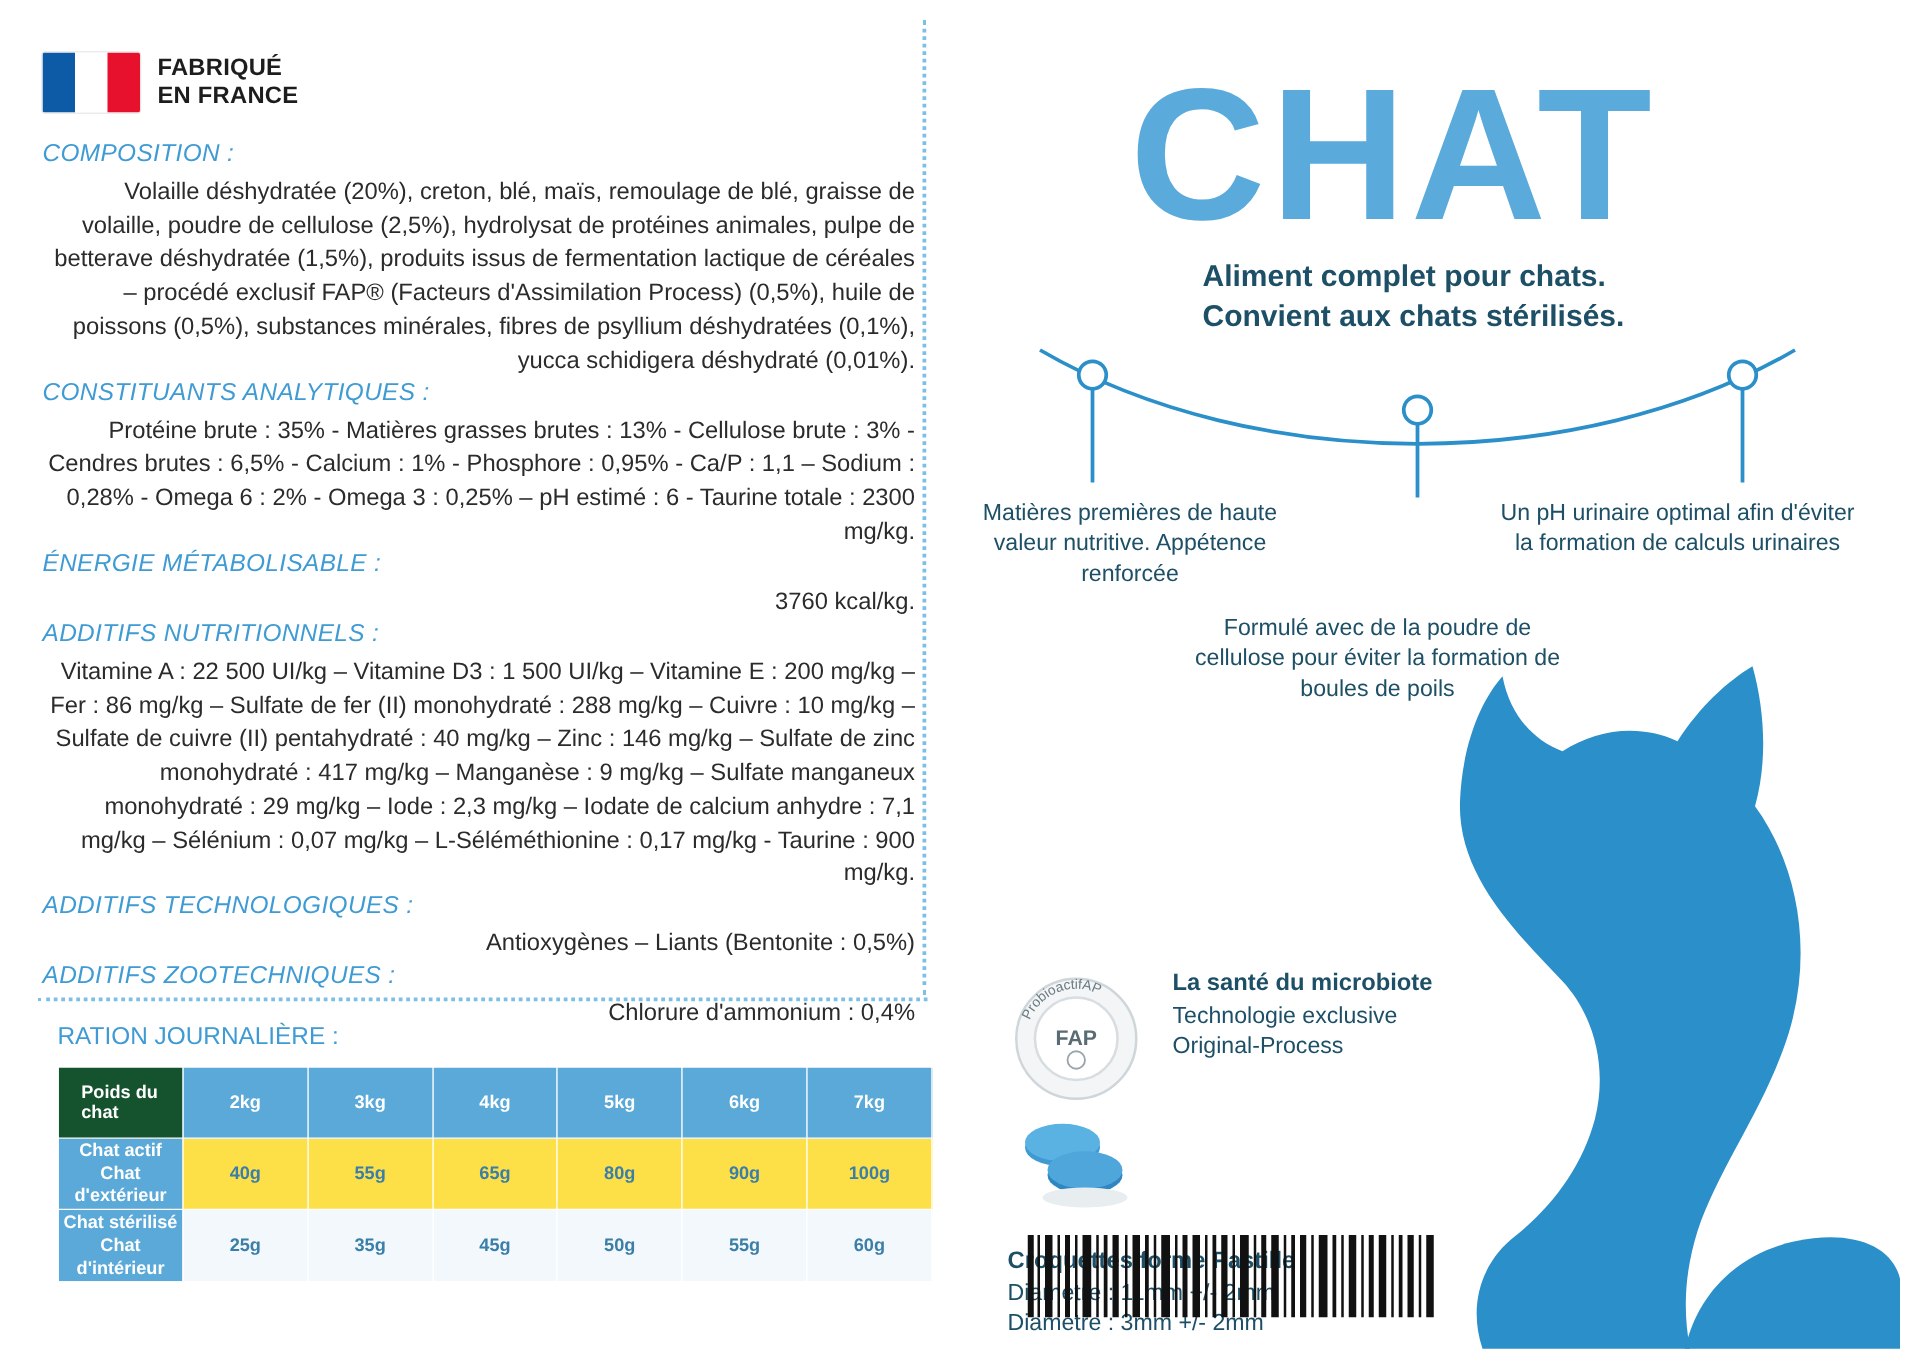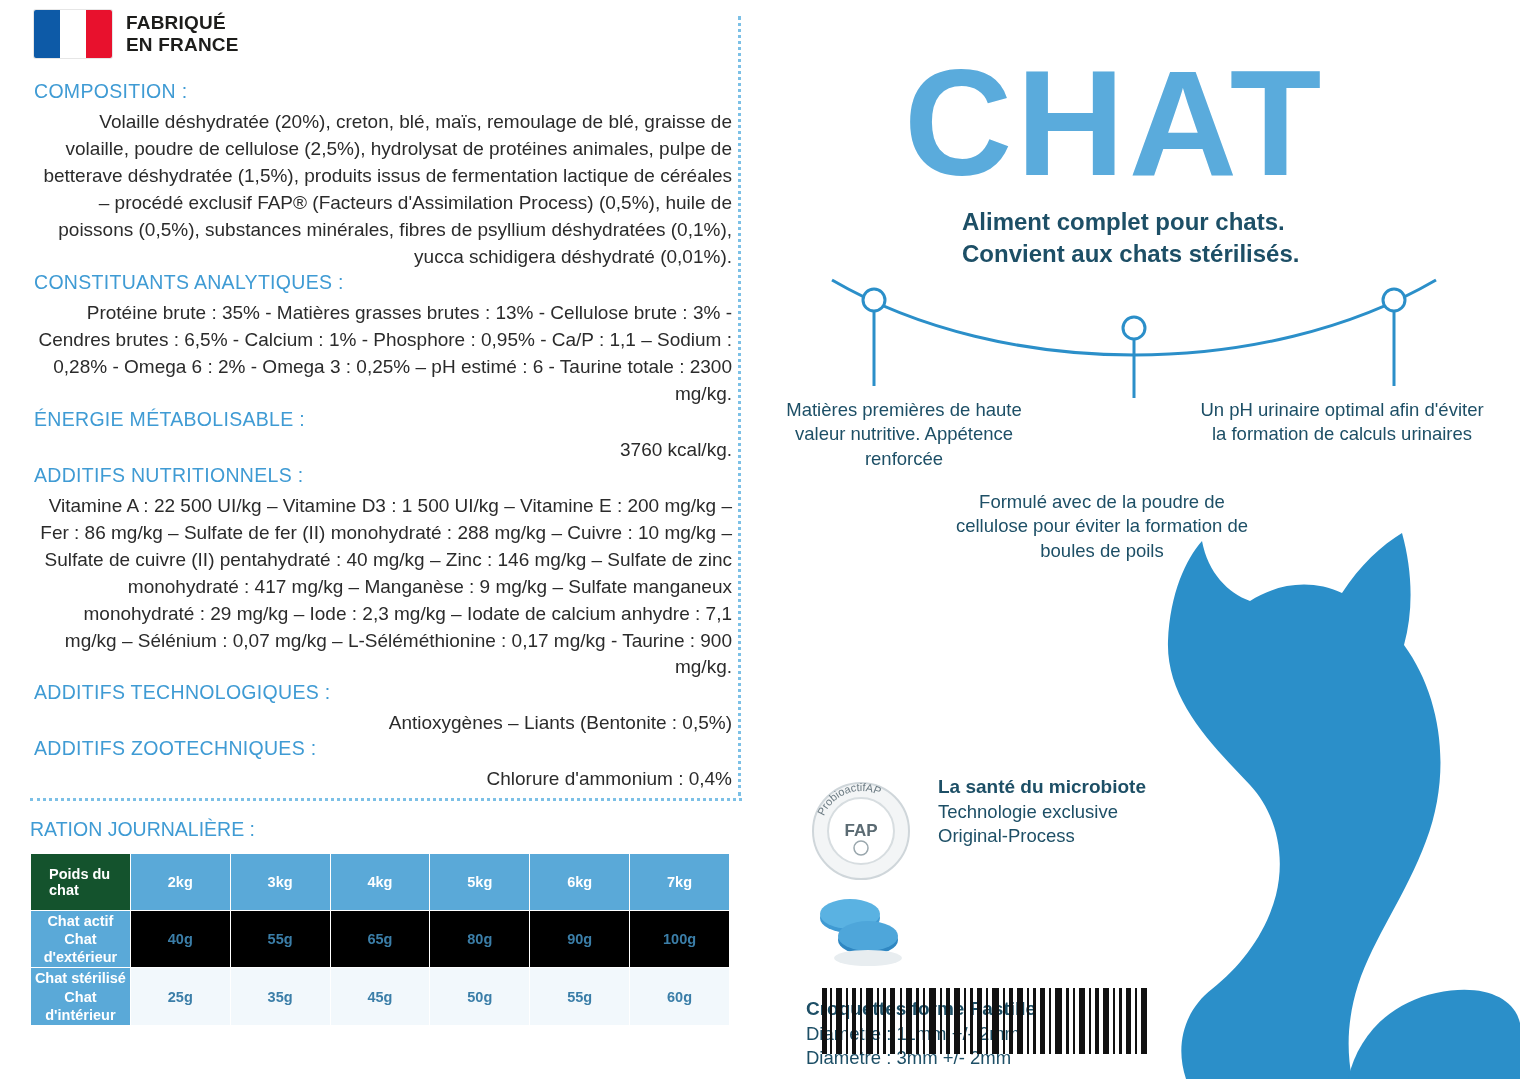--- a/index.html
+++ b/index.html
@@ -22,21 +22,21 @@
   }
 
   
   .left-panel {
     position: absolute;
     left: 0;
     top: 0;
     width: 760px;
     height: 1009px;
     box-sizing: border-box;
-    padding: 2px 28px 0 34px;
+    padding: 34px 28px 0 34px;
   }
 
   .flag-row {
     display: flex;
     align-items: center;
     gap: 14px;
     margin-top: 8px;
     margin-bottom: 22px;
   }
   .flag {
@@ -57,20 +57,21 @@
     color: #1d1d1b;
     letter-spacing: .2px;
   }
 
   .sec-title {
     color: #3f9bd4;
     font-size: 19.5px;
     letter-spacing: .3px;
     margin: 18px 0 6px 0;
     font-weight: 400;
+    font-style: italic;
   }
   .sec-title:first-of-type { margin-top: 0; }
   .sec-body {
     font-size: 19px;
     line-height: 1.42;
     color: #2b2b2b;
     margin: 0;
     max-width: 700px;
     text-align: right;
   }
@@ -87,21 +88,21 @@
     position: absolute;
     left: 30px;
     top: 798px;
     width: 712px;
     border-top: 3px dotted #7cc0e6;
   }
 
   
   .ration-wrap {
     position: absolute;
-    left: 30px;
+    left: 46px;
     top: 818px;
     width: 700px;
   }
   .ration-title {
     color: #3f9bd4;
     font-size: 19.5px;
     margin-bottom: 12px;
   }
   table.ration {
     border-collapse: collapse;
@@ -126,21 +127,21 @@
     padding-left: 18px;
     font-weight: bold;
   }
   table.ration tbody th {
     background: #5aa9d8;
     color: #ffffff;
     font-weight: bold;
     line-height: 1.25;
   }
   table.ration tbody td {
-    background: #000000;
+    background: #fde047;
     color: #3b7ea8;
     font-weight: bold;
   }
   table.ration tbody tr.alt td {
     background: #f2f8fc;
   }
 
   
   .right-panel {
     position: absolute;

